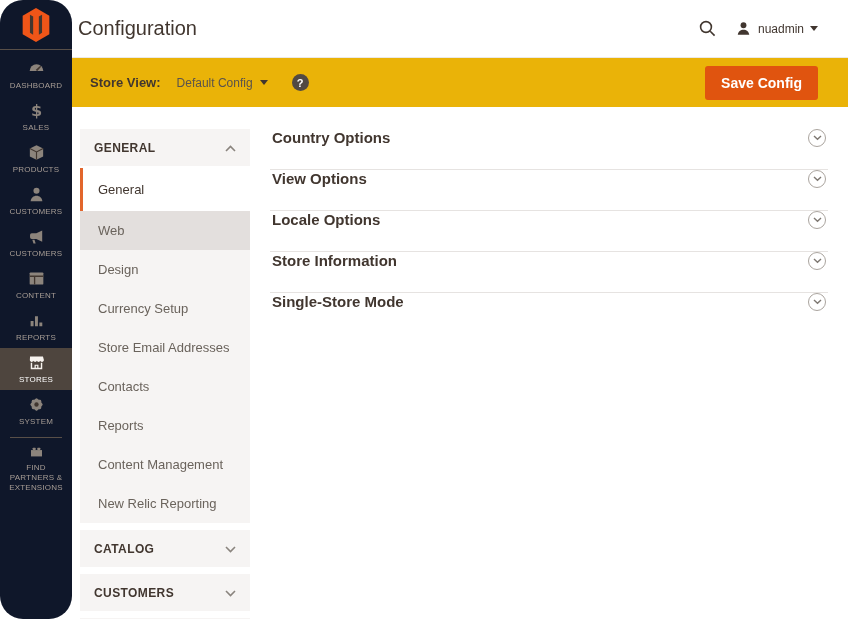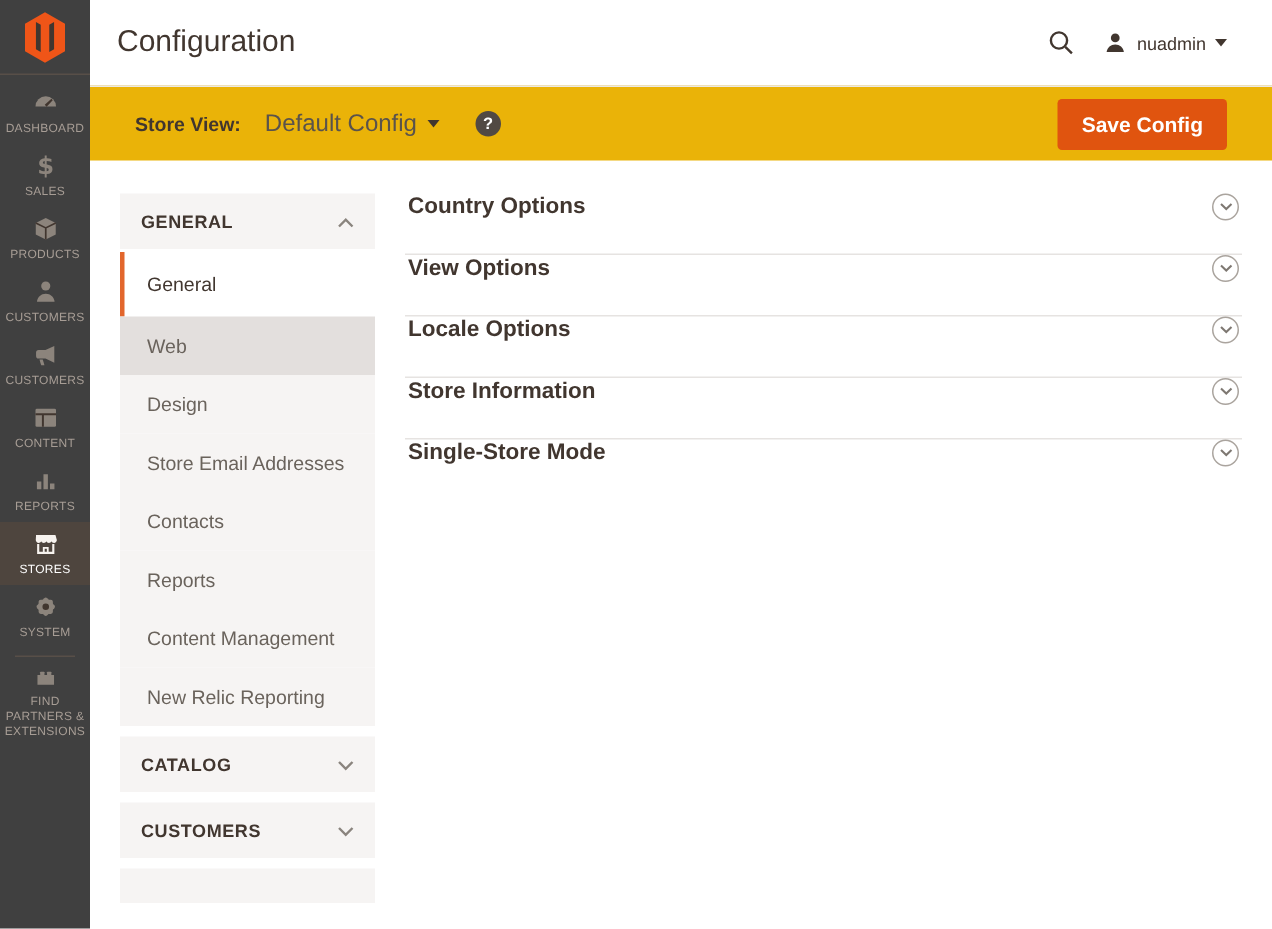--- a/index.html
+++ b/index.html
@@ -1,20 +1,20 @@
 <!DOCTYPE html>
 <html><head>
 <meta charset="utf-8">
 <style>
   * { margin:0; padding:0; box-sizing:border-box; }
   html,body { width:848px; height:619px; overflow:hidden; background:#fff;
     font-family:"Liberation Sans", sans-serif; }
 
   
-  .sidebar { position:absolute; left:0; top:0; bottom:0; width:60px; background:#404040; z-index:5; }
+  .sidebar { position:absolute; left:0; top:0; bottom:0; width:72px; background:#0f172a; z-index:5;border-radius:23px; }
   .logo { height:50px; display:flex; align-items:center; justify-content:center;
     border-bottom:1px solid #584f48; cursor:pointer; }
   .side-nav { padding-top:4px; }
   .side-item { height:42px; display:flex; flex-direction:column; align-items:center;
     justify-content:center; gap:3px; cursor:pointer; color:#a79d95; }
   .side-item .lbl { font-size:8px; letter-spacing:.2px; text-align:center; line-height:1.25; max-width:56px; }
   .side-item svg { fill:#8c847c; }
   .side-item.active { background:#4e453e; color:#fff; }
   .side-item.active svg { fill:#f7f3ef; }
   .side-divider { border-top:1px solid #584f48; margin:5px 10px; }
@@ -28,21 +28,21 @@
   .user-name { font-size:12px; color:#41362f; }
   .caret { width:0; height:0; border-left:4px solid transparent; border-right:4px solid transparent;
     border-top:5px solid #41362f; }
   .icon-btn { cursor:pointer; display:flex; align-items:center; }
 
   
   .toolbar { margin-left:60px; height:50px; background:#eab308; border-top:1px solid #ebe9e7;
     display:flex; align-items:center; padding:0 30px; }
   .sv-label { font-size:13px; font-weight:bold; color:#41362f; margin-right:16px; }
   .sv-select { display:flex; align-items:center; gap:7px; cursor:pointer; }
-  .sv-value { font-size:16px; color:#5a534c; }
+  .sv-value { font-size:12px; color:#5a534c; }
   .sv-select .caret { border-top-color:#41362f; }
   .help-btn { width:17px; height:17px; border-radius:50%; background:#514943; color:#fff;
     font-size:11px; font-weight:bold; display:flex; align-items:center; justify-content:center;
     margin-left:24px; cursor:pointer; }
   .save-btn { margin-left:auto; background:#e0540f; color:#fff; border:none; border-radius:3px;
     font-family:inherit; font-size:14px; font-weight:bold; padding:9px 16px; cursor:pointer; }
 
   
   .content { margin-left:60px; padding:22px 20px 0; display:flex; gap:20px; }
 
@@ -206,20 +206,21 @@
         <span>GENERAL</span>
         <span class="chev up">
           <svg width="11" height="7" viewBox="0 0 11 7">
               <path d="M1 1l4.5 4.5L10 1" fill="none" stroke="#8a847e" stroke-width="1.6"></path>
             </svg>
         </span>
       </div>
       <div class="cfg-item active">General</div>
       <div class="cfg-item hl">Web</div>
       <div class="cfg-item">Design</div>
+      <div class="cfg-item">Currency Setup</div>
       <div class="cfg-item">Store Email Addresses</div>
       <div class="cfg-item">Contacts</div>
       <div class="cfg-item">Reports</div>
       <div class="cfg-item">Content Management</div>
       <div class="cfg-item">New Relic Reporting</div>
     </div>
 
     <div class="cfg-section">
       <div class="cfg-head">
         <span>CATALOG</span>

